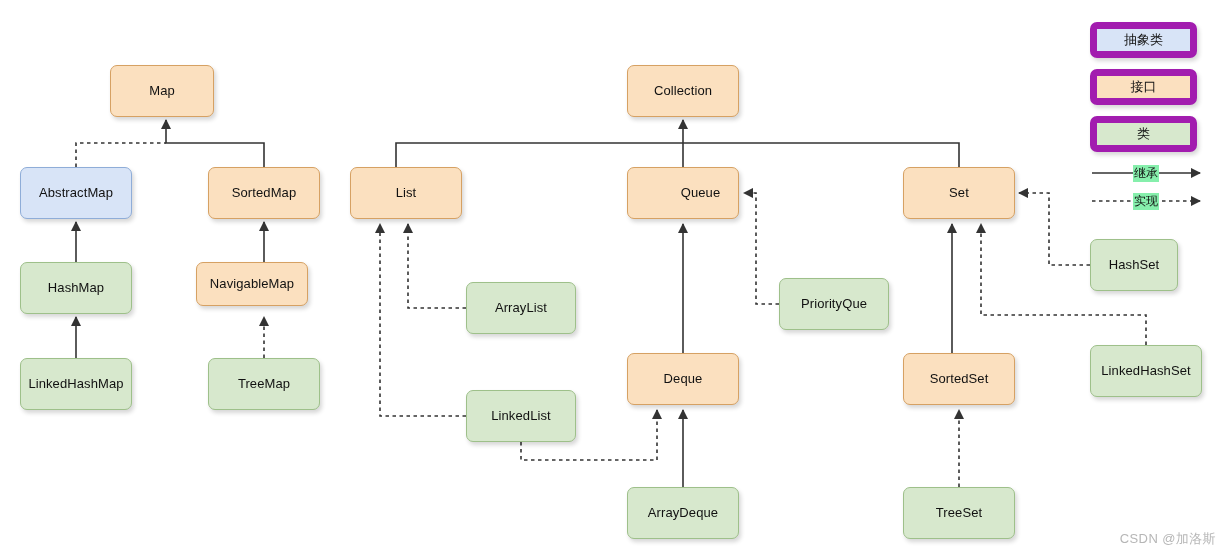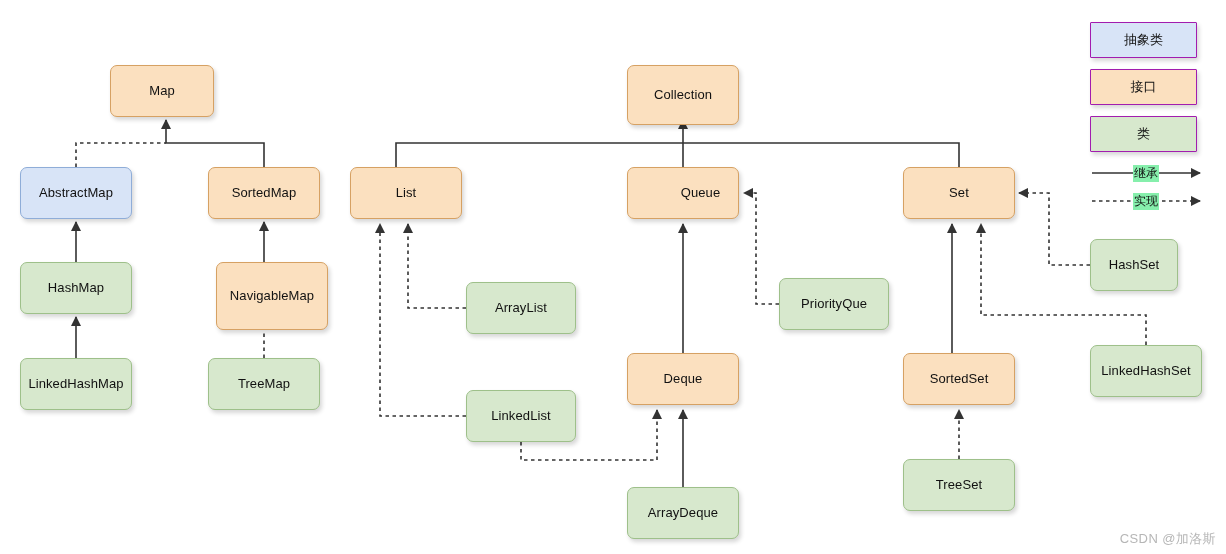--- a/index.html
+++ b/index.html
@@ -50,22 +50,22 @@
     background: #d8e4f7;
     border-color: #8fadd8;
   }
   .n-class {
     background: #d7e8cd;
     border-color: #9ec08a;
   }
   .legend-box {
     position: absolute;
     box-sizing: border-box;
-    border-radius: 1px;
-    border: 1px solid #a21caf;
+    border-radius: 7px;
+    border: 7px solid #a21caf;
     display: flex;
     align-items: center;
     justify-content: center;
     font-size: 13px;
     color: #111111;
     box-shadow: 2px 3px 4px rgba(0,0,0,0.16);
     z-index: 3;
   }
   .legend-row {
     position: absolute;
@@ -158,30 +158,30 @@
       </div>
       <div class="node n-abstract" style="left: 20px; top: 167px; width: 112px; height: 52px;">
         <span>AbstractMap</span>
       </div>
       <div class="node n-interface" style="left: 208px; top: 167px; width: 112px; height: 52px;">
         <span>SortedMap</span>
       </div>
       <div class="node n-class" style="left: 20px; top: 262px; width: 112px; height: 52px;">
         <span>HashMap</span>
       </div>
-      <div class="node n-interface" style="left: 216px; top: 262px; width: 112px; height: 68px; justify-content: center;">
+      <div class="node n-interface" style="left: 196px; top: 262px; width: 112px; height: 44px; justify-content: center;">
         <span>NavigableMap</span>
       </div>
       <div class="node n-class" style="left: 20px; top: 358px; width: 112px; height: 52px;">
         <span>LinkedHashMap</span>
       </div>
       <div class="node n-class" style="left: 208px; top: 358px; width: 112px; height: 52px;">
         <span>TreeMap</span>
       </div>
-      <div class="node n-interface" style="left: 627px; top: 65px; width: 112px; height: 60px;">
+      <div class="node n-interface" style="left: 627px; top: 65px; width: 112px; height: 52px;">
         <span>Collection</span>
       </div>
       <div class="node n-interface" style="left: 350px; top: 167px; width: 112px; height: 52px;">
         <span>List</span>
       </div>
       <div class="node n-interface" style="left: 627px; top: 167px; width: 112px; height: 52px; padding-left: 35px;">
         <span>Queue</span>
       </div>
       <div class="node n-interface" style="left: 903px; top: 167px; width: 112px; height: 52px;">
         <span>Set</span>
@@ -203,21 +203,21 @@
       </div>
       <div class="node n-class" style="left: 466px; top: 390px; width: 110px; height: 52px;">
         <span>LinkedList</span>
       </div>
       <div class="node n-class" style="left: 1090px; top: 345px; width: 112px; height: 52px;">
         <span>LinkedHashSet</span>
       </div>
       <div class="node n-class" style="left: 627px; top: 487px; width: 112px; height: 52px;">
         <span>ArrayDeque</span>
       </div>
-      <div class="node n-class" style="left: 903px; top: 459px; width: 112px; height: 52px;">
+      <div class="node n-class" style="left: 903px; top: 487px; width: 112px; height: 52px;">
         <span>TreeSet</span>
       </div>
     </div>
 
   <div id="legend-host">
       <div class="legend-box n-abstract" style="left: 1090px; top: 22px; width: 107px; height: 36px;">
         <span>抽象类</span>
       </div>
       <div class="legend-box n-interface" style="left: 1090px; top: 69px; width: 107px; height: 36px;">
         <span>接口</span>

